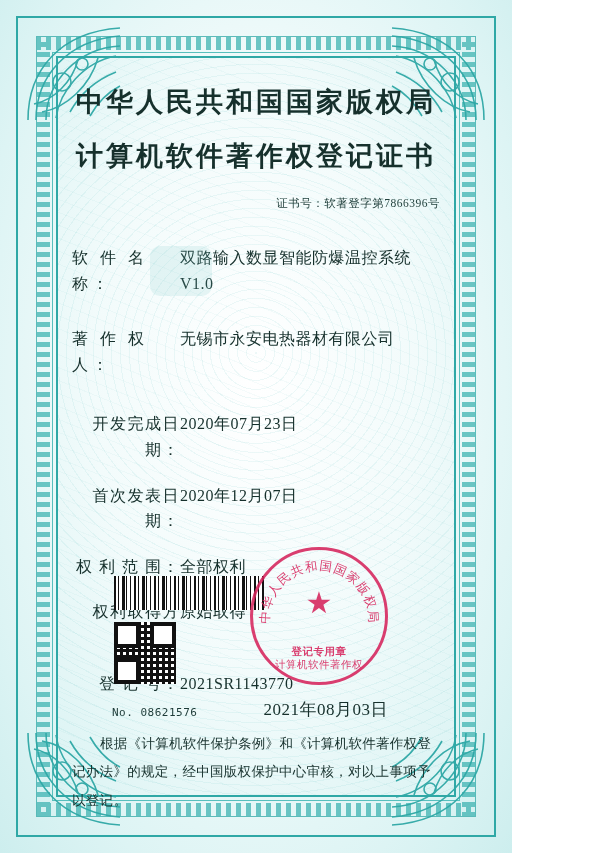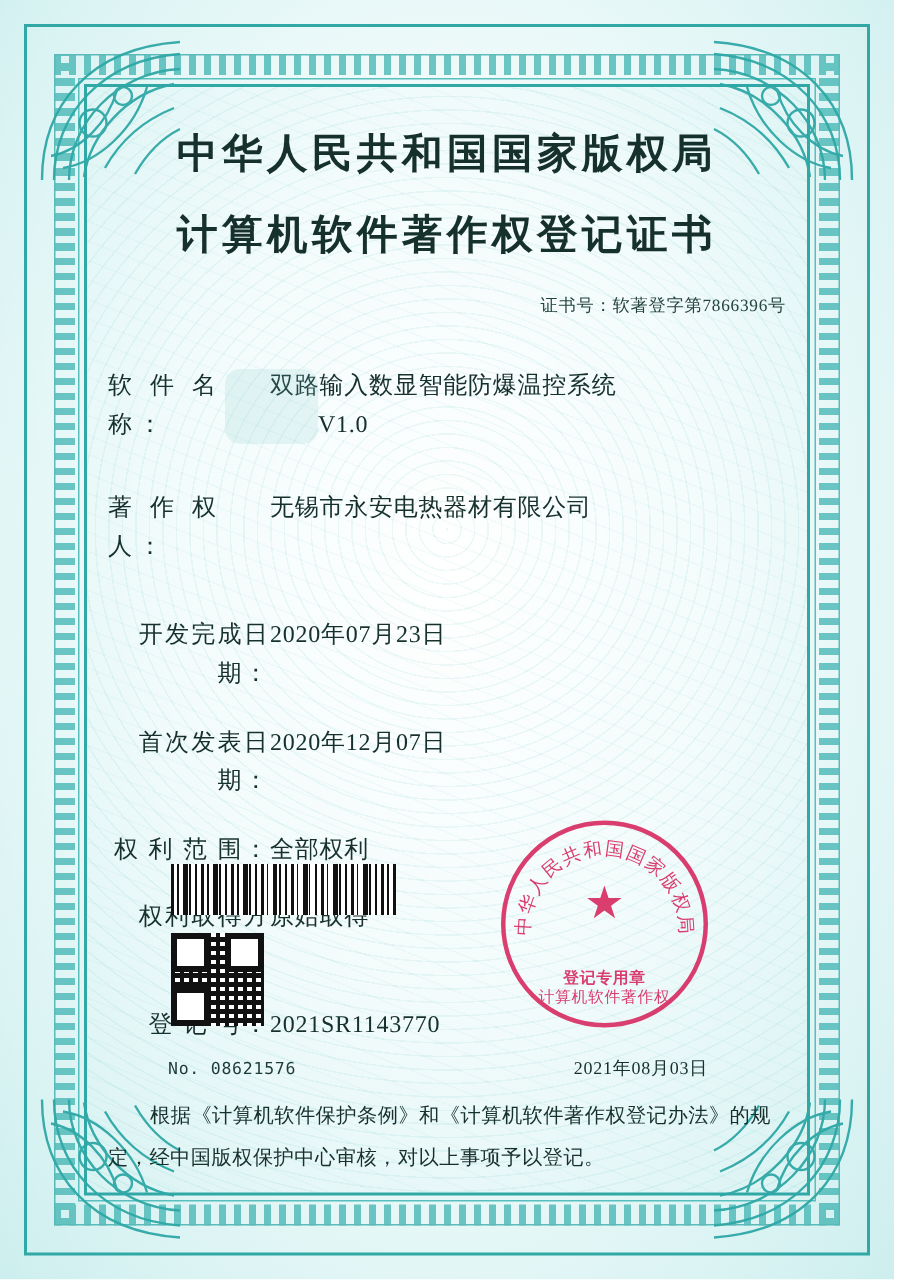--- a/index.html
+++ b/index.html
@@ -10,21 +10,21 @@
   body {
     width: 600px;
     height: 853px;
     font-family: "Liberation Serif", "DejaVu Serif", serif;
     color: #0d2d2a;
     overflow: hidden;
   }
 
   .certificate {
     position: relative;
-    width: 596px;
+    width: 512px;
     height: 853px;
     background:
       radial-gradient(ellipse at 50% 45%, #ffffff 0%, #f2fbfb 45%, #ddf4f4 78%, #cdeeee 100%);
     box-sizing: border-box;
   }
 
   
   .frame-outer {
     position: absolute;
     left: 16px; top: 16px; right: 16px; bottom: 16px;
@@ -133,21 +133,21 @@
     flex: 0 0 108px;
     letter-spacing: 4px;
     color: #16302c;
   }
   .field .label.tight { letter-spacing: 1.5px; text-align: right; }
   .field .value {
     flex: 1;
     color: #16302c;
     letter-spacing: .5px;
   }
-  .value .line2 { display: block; margin-left: 32px; }
+  .value .line2 { display: block; }
 
   .field-name { margin-top: 34px; }
   .field-owner { margin-top: 30px; }
   .group-dates { margin-top: 34px; }
   .group-dates .field { margin-top: 20px; }
 
   .paragraph {
     margin-top: 34px;
     font-size: 13.5px;
     line-height: 2.1;
@@ -248,21 +248,21 @@
     font-size: 10.5px;
     letter-spacing: .5px;
   }
   .seal-line1 { top: 78px; margin-top: 30px; }
   .seal-line2 { top: 95px; font-weight: bold; }
 
   .issue-date {
     position: absolute;
     right: 52px;
     bottom: 60px;
-    font-size: 12px;
+    font-size: 17px;
     color: #16302c;
     letter-spacing: .5px;
   }
 
   .watermark {
     position: absolute;
     left: 78px;
     top: 168px;
     width: 62px;
     height: 50px;

